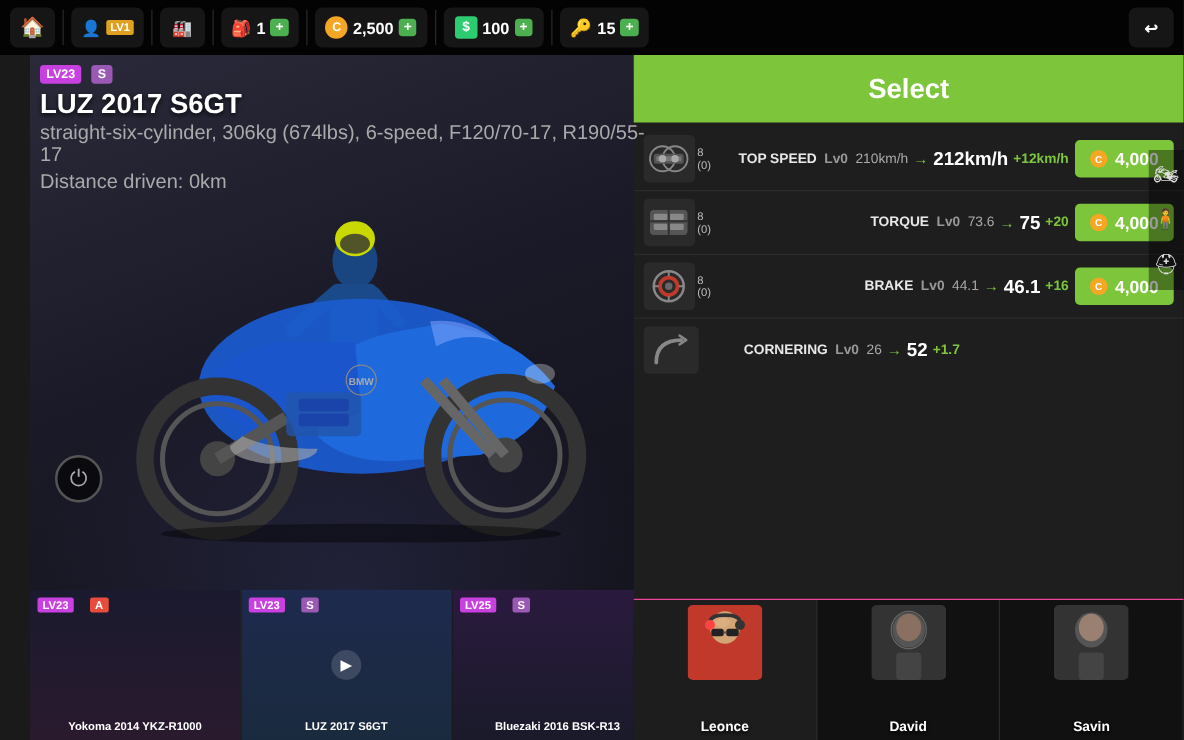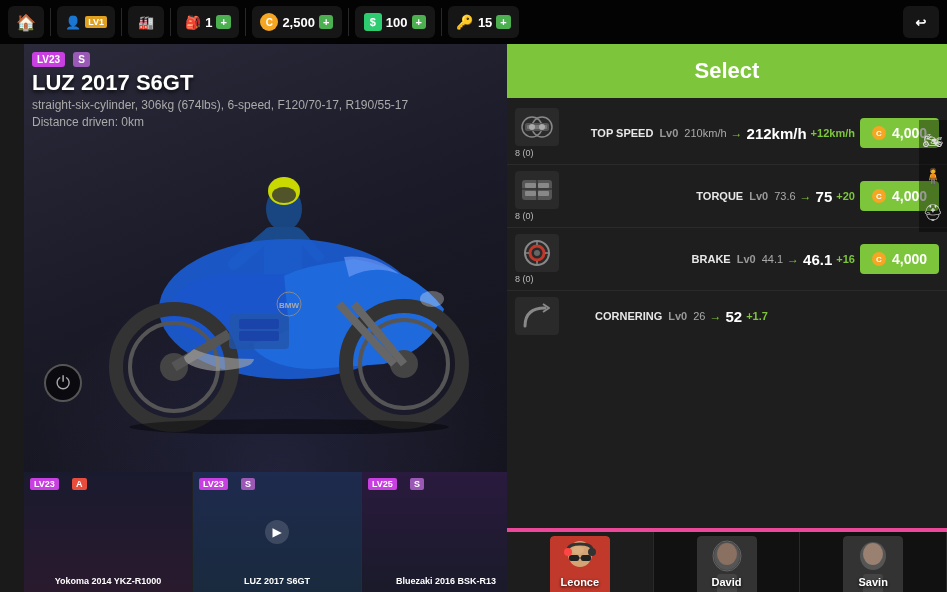--- a/index.html
+++ b/index.html
@@ -124,21 +124,21 @@
     }
     .bike-name {
       color: #fff;
       font-size: 22px;
       font-weight: 900;
       line-height: 1.1;
       text-shadow: 0 2px 4px rgba(0,0,0,0.8);
     }
     .bike-desc {
       color: #aaa;
-      font-size: 12px;
+      font-size: 16px;
       margin-top: 3px;
     }
 
     
     .power-btn {
       position: absolute;
       bottom: 190px;
       left: 20px;
       width: 38px; height: 38px;
       border-radius: 50%;
@@ -280,21 +280,21 @@
 
     .stat-row {
       display: flex;
       align-items: center;
       padding: 6px 8px;
       border-bottom: 1px solid rgba(255,255,255,0.06);
     }
     .stat-icon-box {
       width: 60px;
       display: flex;
-      flex-direction: column;
+      align-items: center;
       gap: 2px;
     }
     .stat-icon-img {
       width: 44px;
       height: 38px;
       background: #2a2a2a;
       border-radius: 4px;
       display: flex;
       align-items: center;
       justify-content: center;
@@ -370,23 +370,23 @@
       align-items: center;
       justify-content: center;
       font-size: 8px;
       font-weight: bold;
       color: #fff;
     }
 
     
     #riders-bar {
       display: flex;
-      height: 64px;
+      height: 113px;
       background: #111;
-      border-top: 4px solid #ec4899;
+      border-top: 1px solid #ec4899;
     }
     .rider-item {
       flex: 1;
       display: flex;
       flex-direction: column;
       align-items: center;
       justify-content: flex-end;
       padding-bottom: 4px;
       border-right: 1px solid #2a2a2a;
       cursor: pointer;

